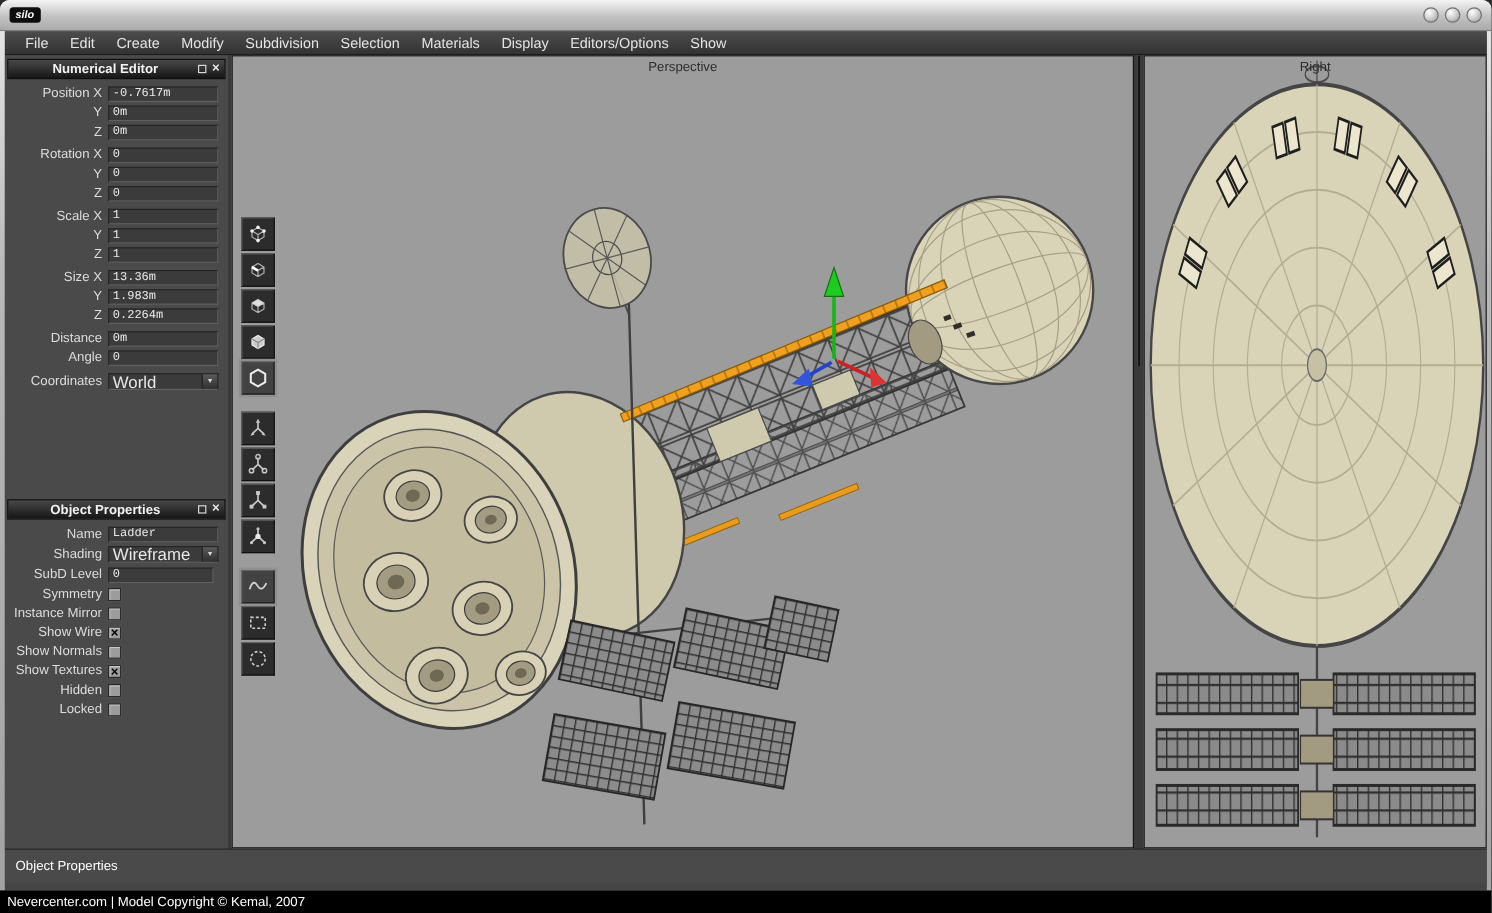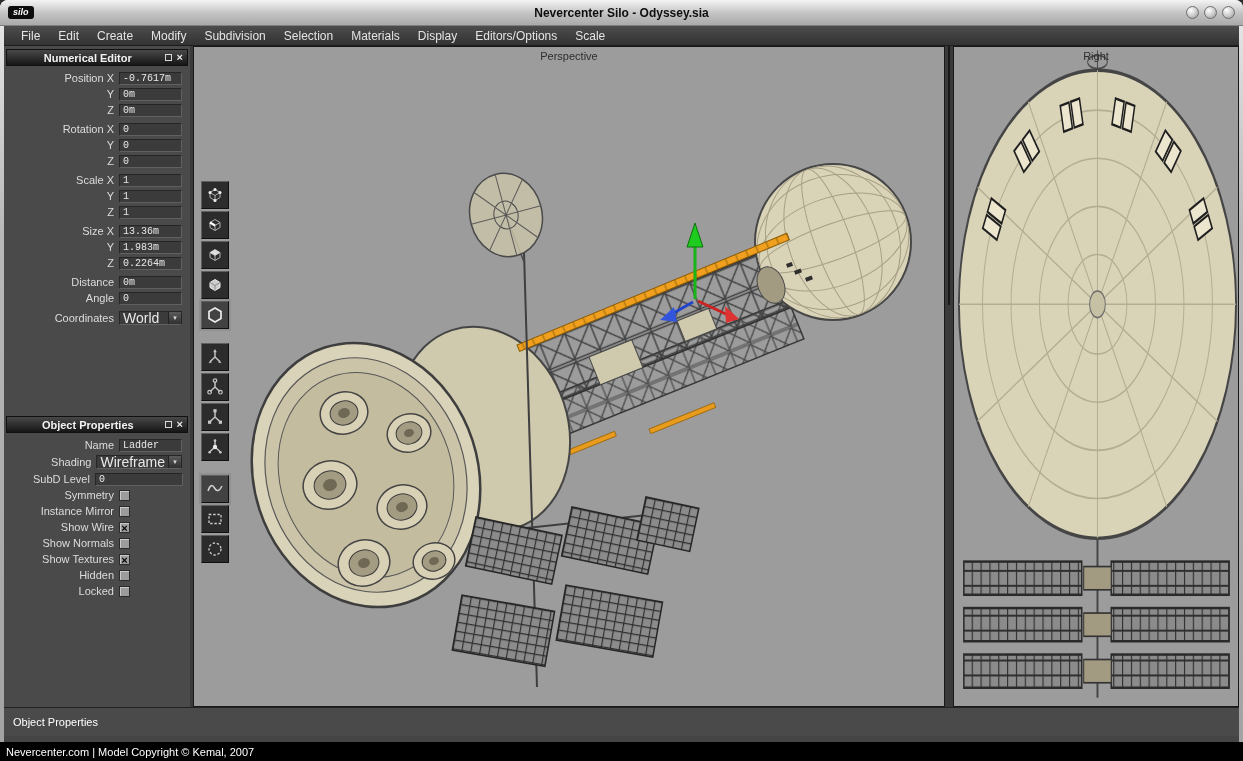--- a/index.html
+++ b/index.html
@@ -15,21 +15,21 @@
   .frame{margin:0 4px;height:716px;background:#454545;overflow:hidden;}
   .menubar{height:20px;background:linear-gradient(#4c4c4c,#333333);display:flex;align-items:center;padding-left:8px;border-bottom:1px solid #1d1d1d;}
   .menu-item{color:#e4e4e4;font-size:12px;padding:3px 9px;cursor:default;}
   .main{display:flex;height:661px;background:#3a3a3a;}
   
   .left-panel{width:186px;flex:none;background:#4a4a4a;padding-top:2px;overflow:hidden;}
   .panel-header{height:17px;margin:1px 2px;display:flex;align-items:center;padding:0 4px;background:linear-gradient(#484848,#161616);border:1px solid #101010;color:#f2f2f2;font-size:11px;font-weight:bold;}
   .ph-title{flex:1;text-align:center;}
   .ph-box{width:7px;height:7px;border:1px solid #d8d8d8;margin-right:5px;cursor:pointer;}
   .ph-x{font-size:11px;line-height:11px;color:#e8e8e8;cursor:pointer;}
-  .field-row{display:flex;align-items:center;height:16px;padding-right:8px;padding-left:29px;}
+  .field-row{display:flex;align-items:center;height:16px;padding-right:8px;}
   .field-label{width:86px;text-align:right;color:#dcdcdc;font-size:11px;padding-right:5px;white-space:nowrap;}
   .field-input{flex:1;min-width:0;height:13px;background:#3b3b3b;border:1px solid #262626;border-bottom-color:#606060;border-right-color:#606060;color:#e8e8e8;font-size:10px;padding:0 3px;font-family:Liberation Mono, monospace;}
   .group-gap{height:3px;}
   .big-gap{height:88px;}
   .dropdown{flex:1;display:flex;align-items:center;height:14px;background:#3b3b3b;border:1px solid #262626;border-bottom-color:#606060;cursor:pointer;}
   .dd-value{flex:1;color:#e8e8e8;font-size:14px;padding:0 3px;}
   .dd-arrow{width:13px;height:12px;background:linear-gradient(#5a5a5a,#303030);border-left:1px solid #222;color:#d8d8d8;font-size:6px;line-height:12px;text-align:center;}
   .checkbox{width:11px;height:11px;background:#9c9c9c;border:1px solid #2b2b2b;box-shadow:inset 1px 1px 0 #c9c9c9;color:#000;font-size:11px;font-weight:bold;line-height:10px;text-align:center;cursor:pointer;overflow:hidden;}
   
   .viewport{position:relative;background:#9c9c9c;border:1px solid #181818;overflow:hidden;}
@@ -46,40 +46,39 @@
   .tool-btn.selected{background:#424242;outline:2px solid #909090;}
   .statusbar{height:29px;background:#4a4a4a;border-top:1px solid #222;color:#fff;font-size:11px;display:flex;align-items:center;padding-left:9px;}
   .footer{height:19px;background:#000;color:#fff;font-size:11px;display:flex;align-items:center;padding-left:6px;}
 </style>
 </head>
 <body>
 
 <div class="window">
   <div class="titlebar">
     <span class="app-badge">silo</span>
-    <span class="title-text">Nevercenter Silo - Odyssey.sia</span>
     <span class="tb-buttons">
       <span class="tb-btn"></span>
       <span class="tb-btn"></span>
       <span class="tb-btn"></span>
     </span>
   </div>
 
   <div class="frame">
     <div class="menubar">
       <span class="menu-item">File</span>
       <span class="menu-item">Edit</span>
       <span class="menu-item">Create</span>
       <span class="menu-item">Modify</span>
       <span class="menu-item">Subdivision</span>
       <span class="menu-item">Selection</span>
       <span class="menu-item">Materials</span>
       <span class="menu-item">Display</span>
       <span class="menu-item">Editors/Options</span>
-      <span class="menu-item">Scale</span>
+      <span class="menu-item">Show</span>
     </div>
 
     <div class="main">
 
       <div class="left-panel">
         <div class="panel-header">
           <span class="ph-title">Numerical Editor</span>
           <span class="ph-box"></span>
           <span class="ph-x">×</span>
         </div>

